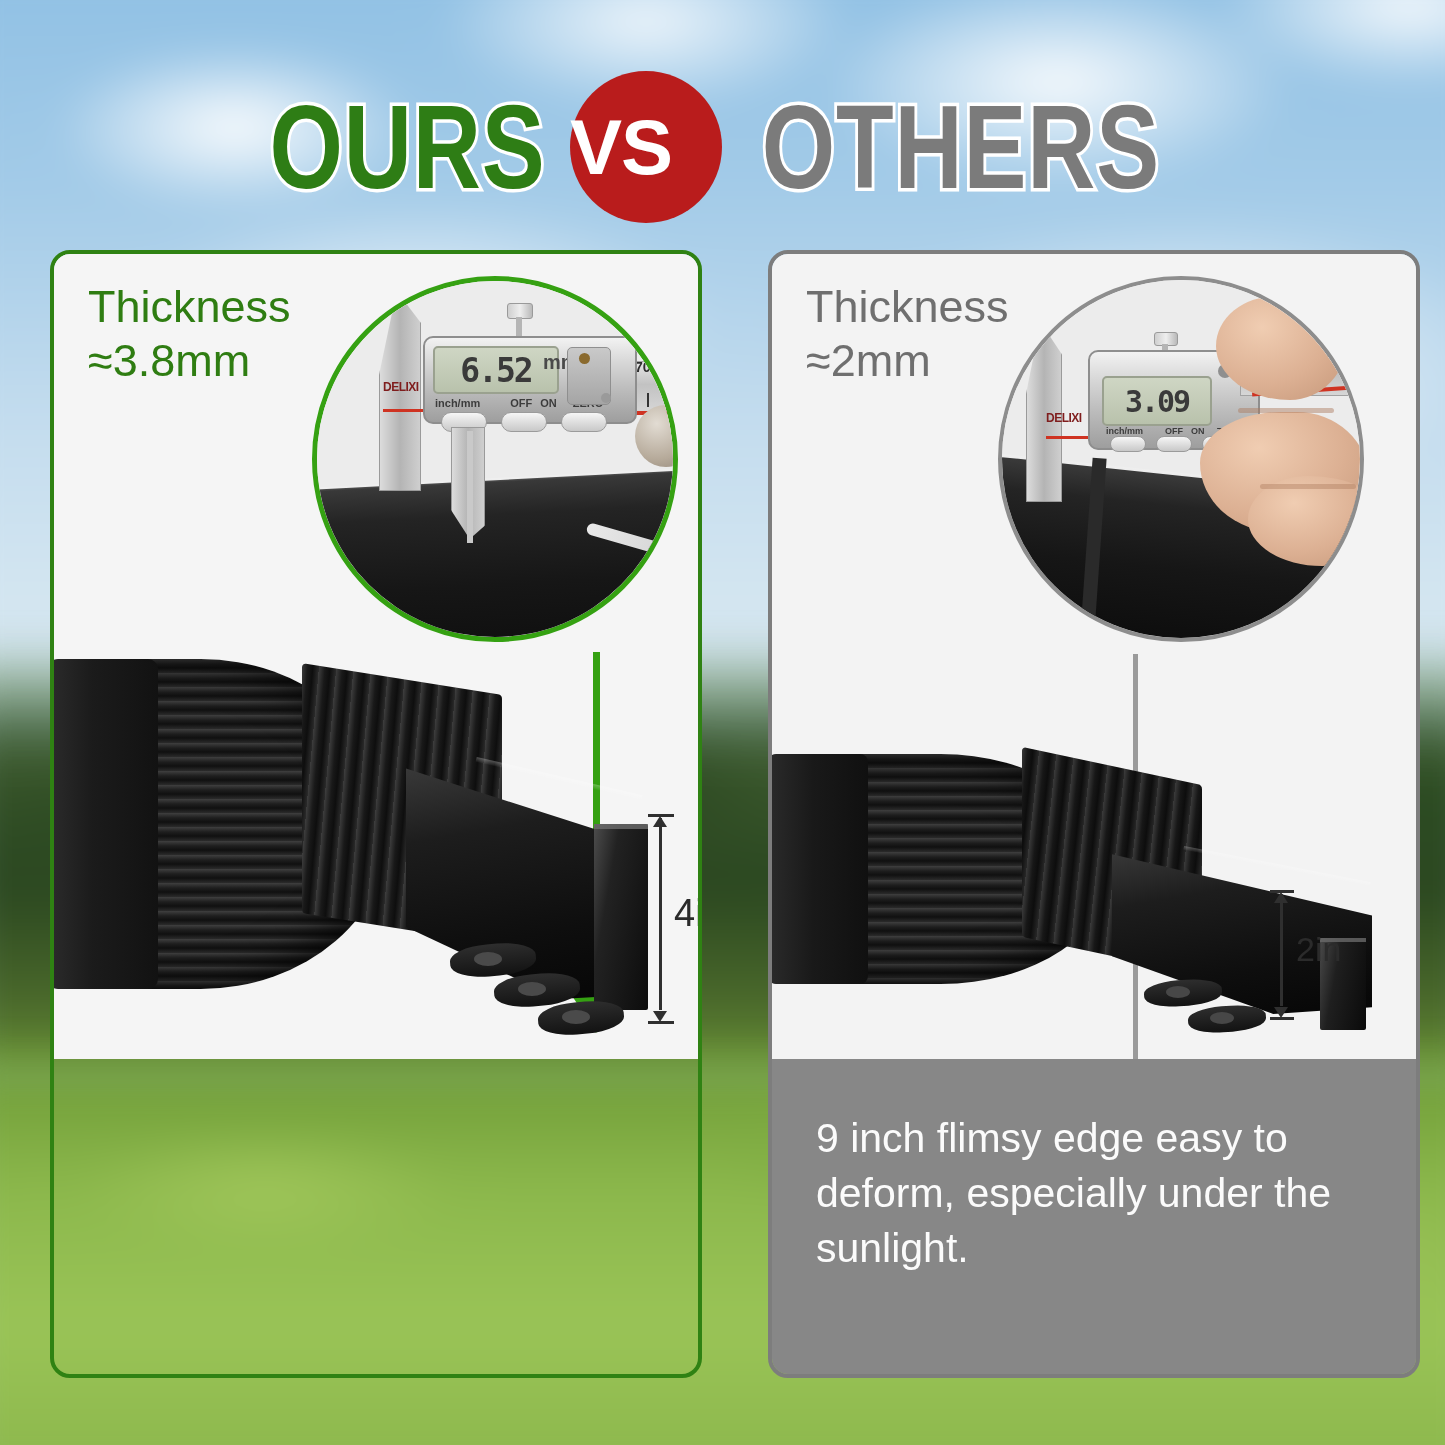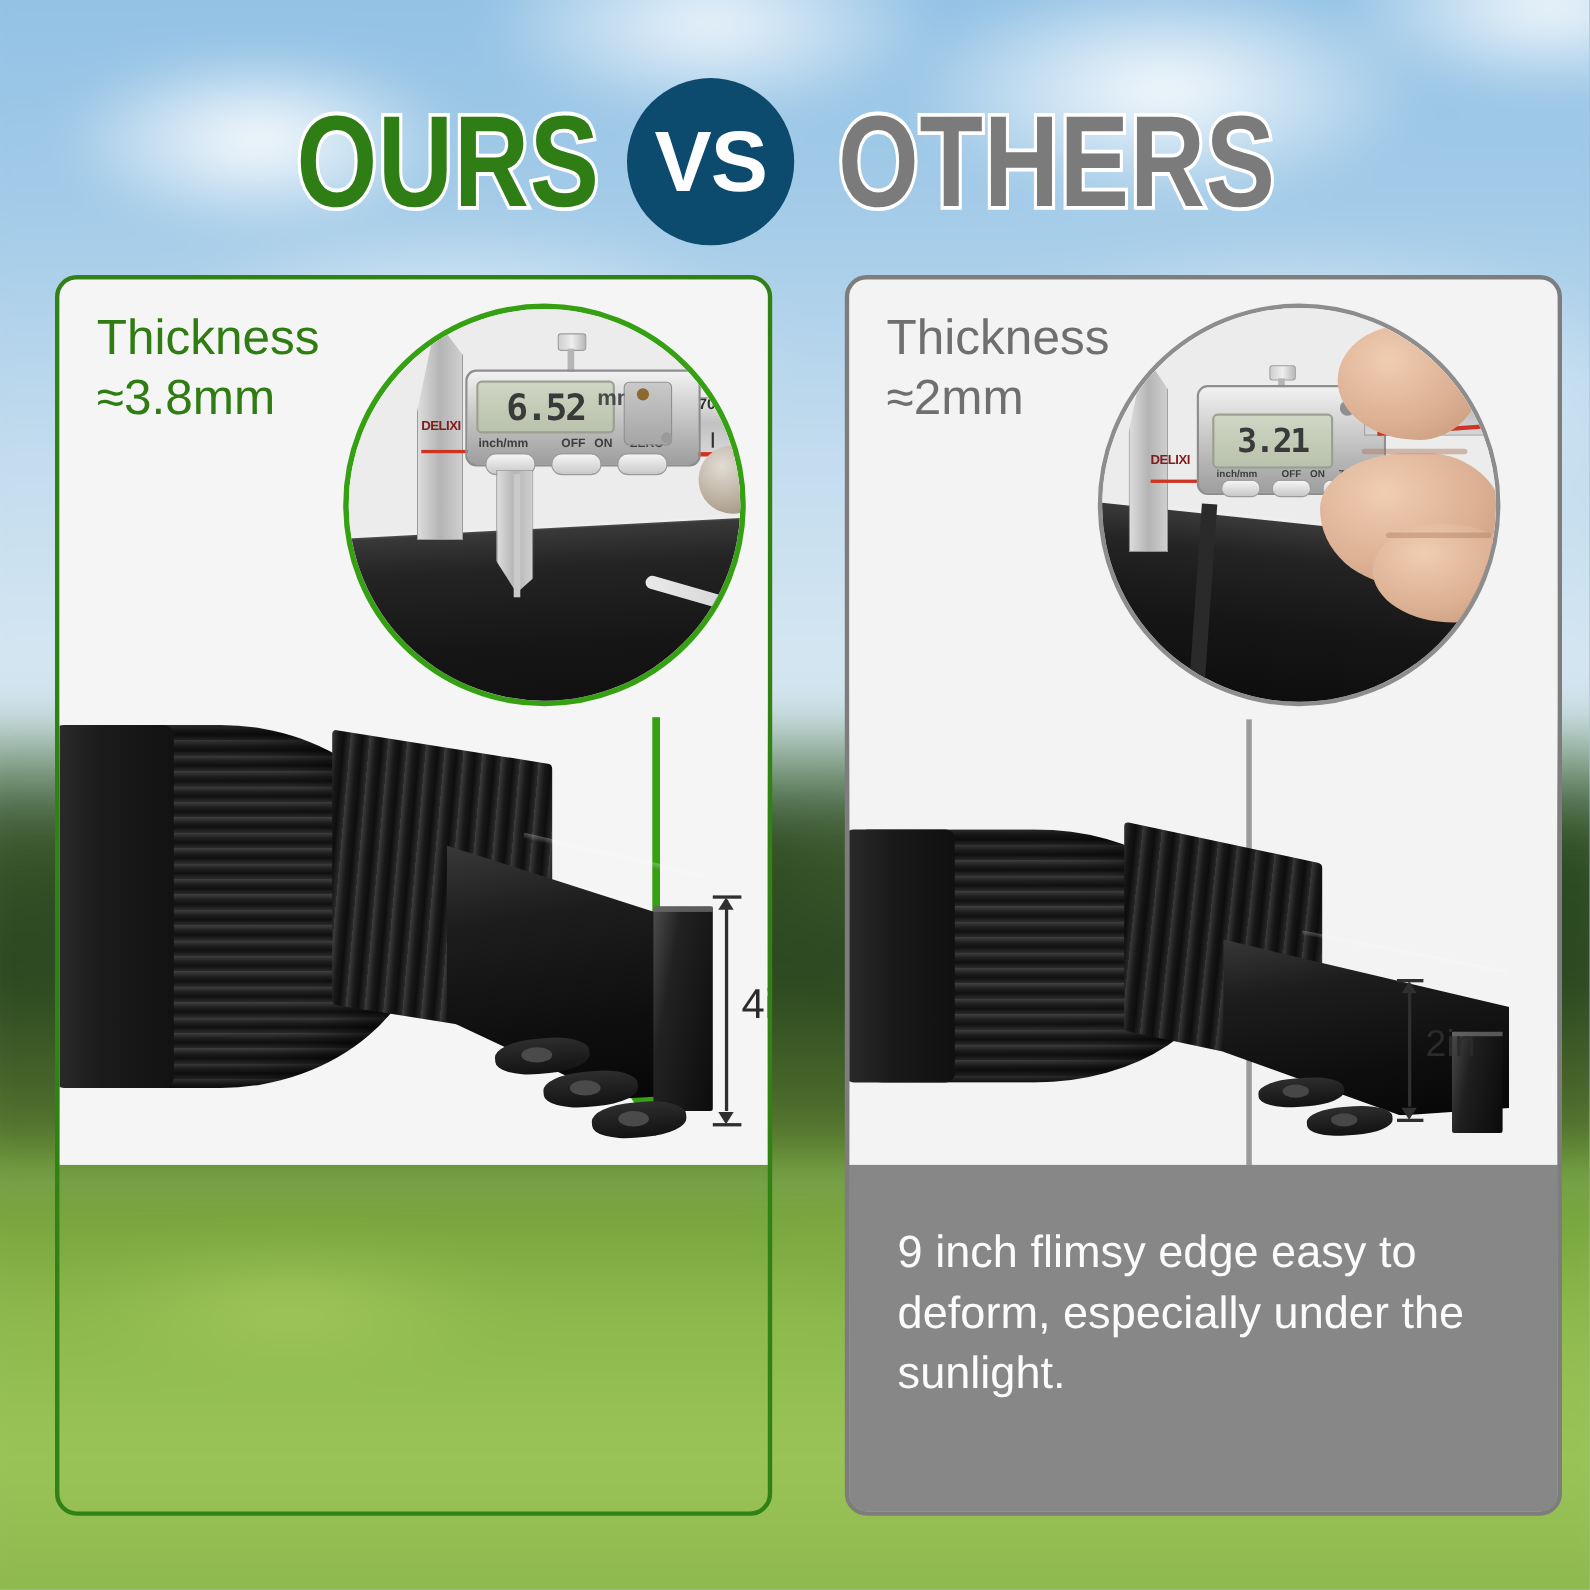--- a/index.html
+++ b/index.html
@@ -54,22 +54,22 @@
     font-family:"Liberation Sans Narrow","Liberation Sans", sans-serif;
     transform:scaleX(.80); transform-origin:center;
     letter-spacing:1px;
     -webkit-text-stroke:7px #ffffff;
     paint-order:stroke fill;
   }
   .hdr-ours   { color:#2e7d15; margin-right:-38px; }
   .hdr-others { color:#7b7b7b; margin-left:-38px; }
   .vs-circle {
     width:152px; height:152px; border-radius:50%;
-    background:#0c4a6e;
-    display:flex; align-items:center; justify-content:center;
+    background:#b91c1c;
+    display:flex; align-items:center; 
     flex:0 0 auto;
   }
   .vs-text {
     color:#ffffff; font-size:78px; font-weight:bold; line-height:1;
     letter-spacing:-1px;
   }
 
   
   .panels { position:absolute; top:250px; left:0; width:100%; height:1130px; z-index:4; }
   .panel {
@@ -346,21 +346,21 @@
           <div class="cal-jaw" style="left:24px;top:42px;width:36px;height:180px;
                clip-path:polygon(40% 0,100% 18%,100% 100%,0 100%,0 40%);"></div>
           <div class="cal-brand" style="left:44px;top:132px;">DELIXI</div>
           <div class="cal-redline" style="left:44px;top:156px;width:46px;height:3px;"></div>
 
           <div class="cal-knob" style="left:152px;top:52px;width:24px;height:14px;border-radius:3px;"></div>
           <div style="position:absolute;left:160px;top:64px;width:6px;height:24px;background:#b5b5b5;"></div>
 
           <div class="cal-body" style="position:absolute;left:86px;top:70px;width:172px;height:100px;"></div>
           <div class="cal-screen" style="left:100px;top:96px;width:110px;height:50px;">
-            <span class="cal-digits" style="font-size:30px;">3.21</span>
+            <span class="cal-digits" style="font-size:30px;">3.09</span>
           </div>
           <div class="cal-lbls" style="left:104px;top:146px;font-size:9px;">
             <span>inch/mm</span>
             <span style="margin-left:14px">OFF</span>
             <span>ON</span>
             <span style="margin-left:4px">ZERO</span>
           </div>
           <div class="cal-btnrow" style="left:108px;top:156px;gap:10px;">
             <div class="cal-btn" style="width:36px;height:16px;"></div>
             <div class="cal-btn" style="width:36px;height:16px;"></div>

